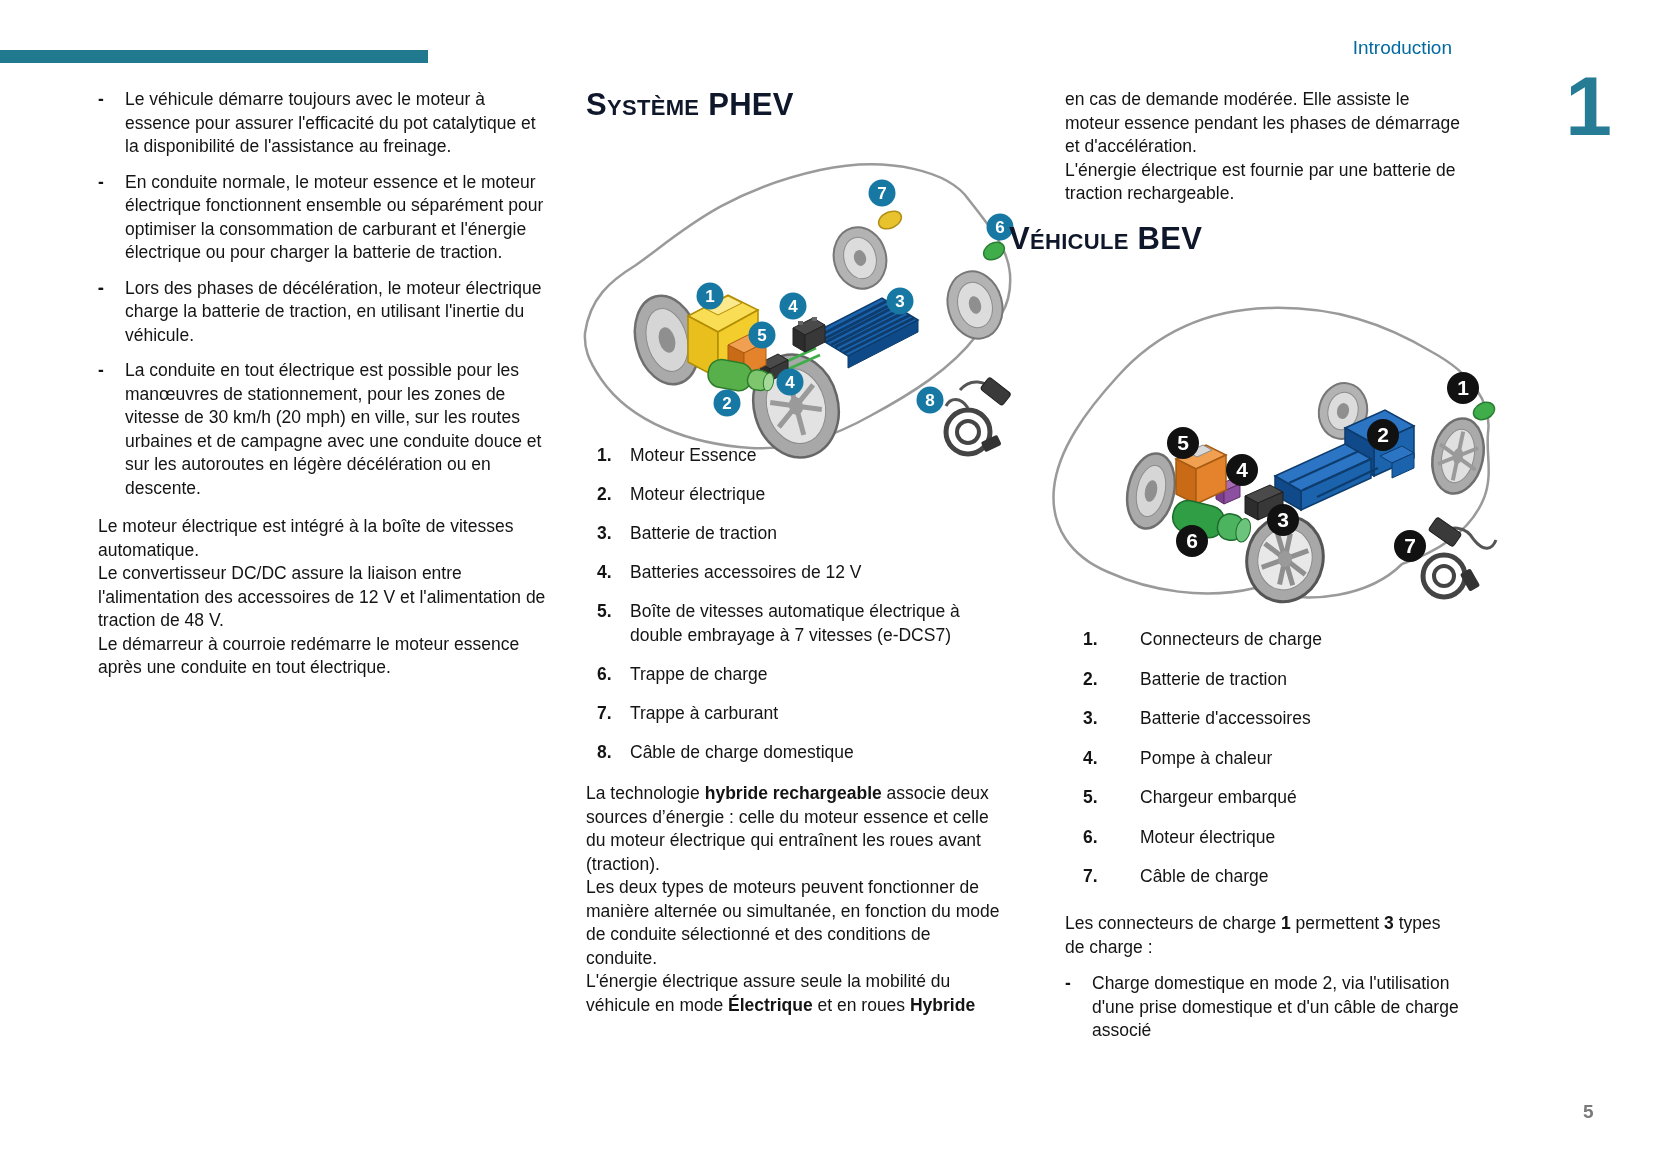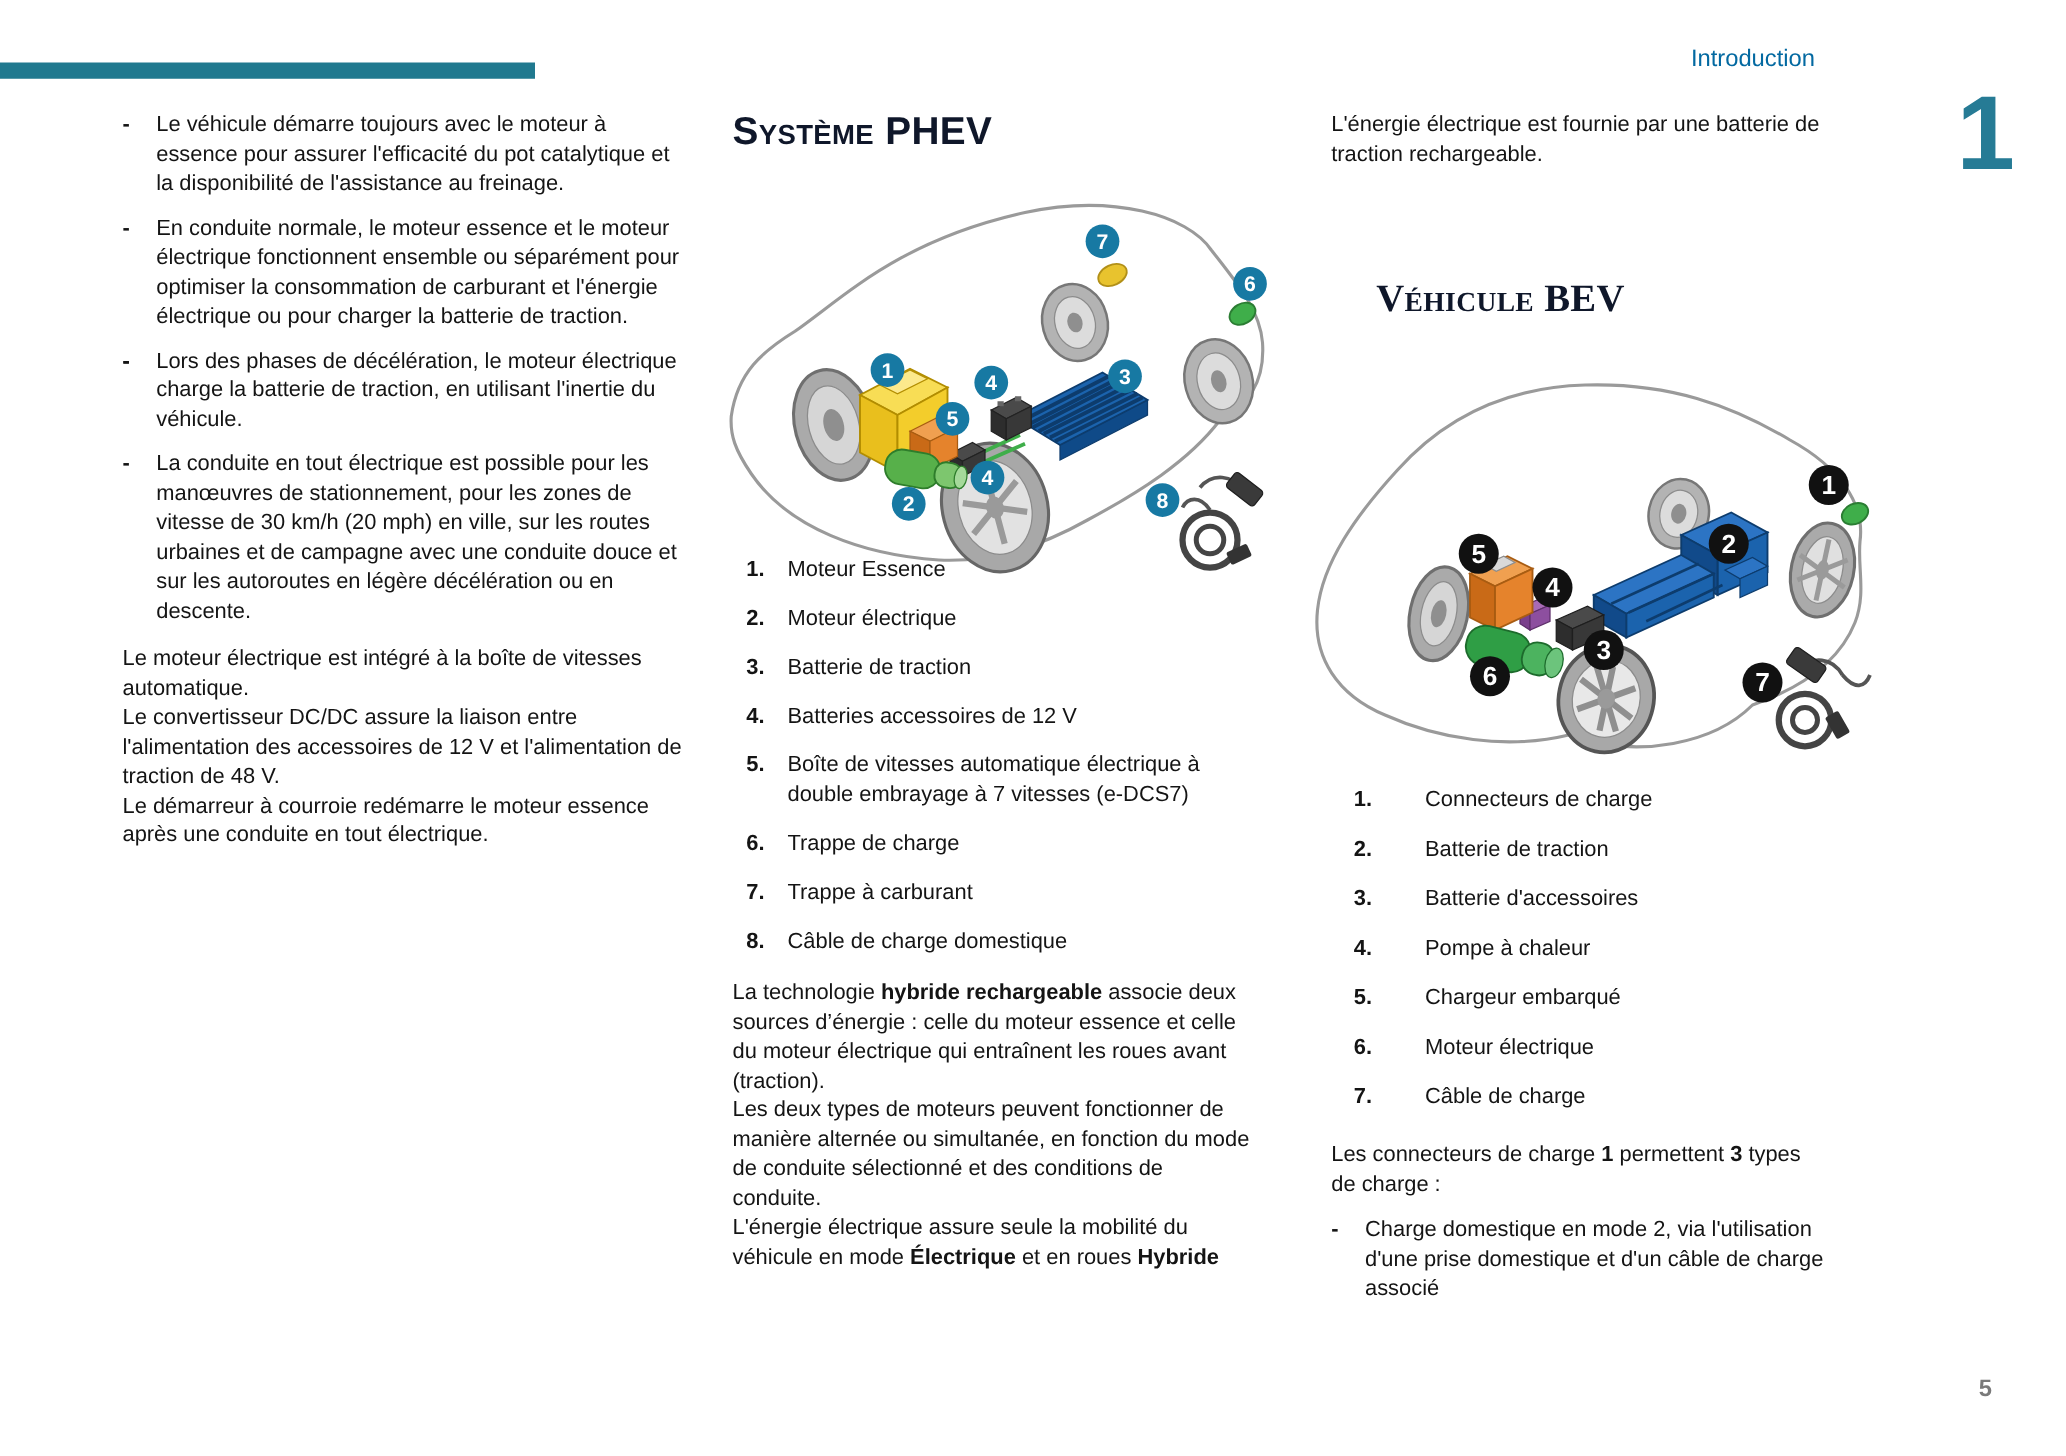--- a/index.html
+++ b/index.html
@@ -172,24 +172,25 @@
   <div class="li2"><span class="n">8.</span><span>Câble de charge domestique</span></div>
 </div>
 
 <div class="abs para" style="left:586px;top:782px;width:418px;">
   <p><span>La technologie </span><b>hybride rechargeable</b><span> associe deux sources d’énergie : celle du moteur essence et celle du moteur électrique qui entraînent les roues avant (traction).</span></p>
   <p><span>Les deux types de moteurs peuvent fonctionner de manière alternée ou simultanée, en fonction du mode de conduite sélectionné et des conditions de conduite.</span></p>
   <p><span>L'énergie électrique assure seule la mobilité du véhicule en mode </span><b>Électrique</b><span> et en roues </span><b>Hybride</b></p>
 </div>
 
 <div class="abs para" style="left:1065px;top:88px;width:398px;">
+  <p>en cas de demande modérée. Elle assiste le moteur essence pendant les phases de démarrage et d'accélération.</p>
   <p>L'énergie électrique est fournie par une batterie de traction rechargeable.</p>
 </div>
 
-<h2 class="abs" style="left:1101px;top:222px;width:398px;font-family:Liberation Serif, serif;">Véhicule BEV</h2>
+<h2 class="abs" style="left:1009px;top:222px;width:398px;">Véhicule BEV</h2>
 
 <svg class="abs" style="left:1040px;top:278px;" width="460" height="340" viewBox="0 0 460 340">
 
   <path d="M448,155 C452,125 432,96 392,74 C345,46 295,28 228,30 C160,32 112,60 78,98 C45,134 18,172 14,210 C10,248 30,278 68,294 C110,313 165,322 215,310 C272,330 332,316 362,286 C402,272 432,250 444,220 C453,197 446,176 448,155 Z" fill="#ffffff" stroke="#9a9a9a" stroke-width="2.5"></path>
 
   <g transform="rotate(12 303 133)">
     <ellipse cx="303" cy="133" rx="24" ry="28" fill="#b3b3b3" stroke="#777" stroke-width="2"></ellipse>
     <ellipse cx="303" cy="133" rx="15" ry="19" fill="#dcdcdc" stroke="#8c8c8c"></ellipse>
     <ellipse cx="303" cy="133" rx="6" ry="8" fill="#8f8f8f"></ellipse>
   </g>

